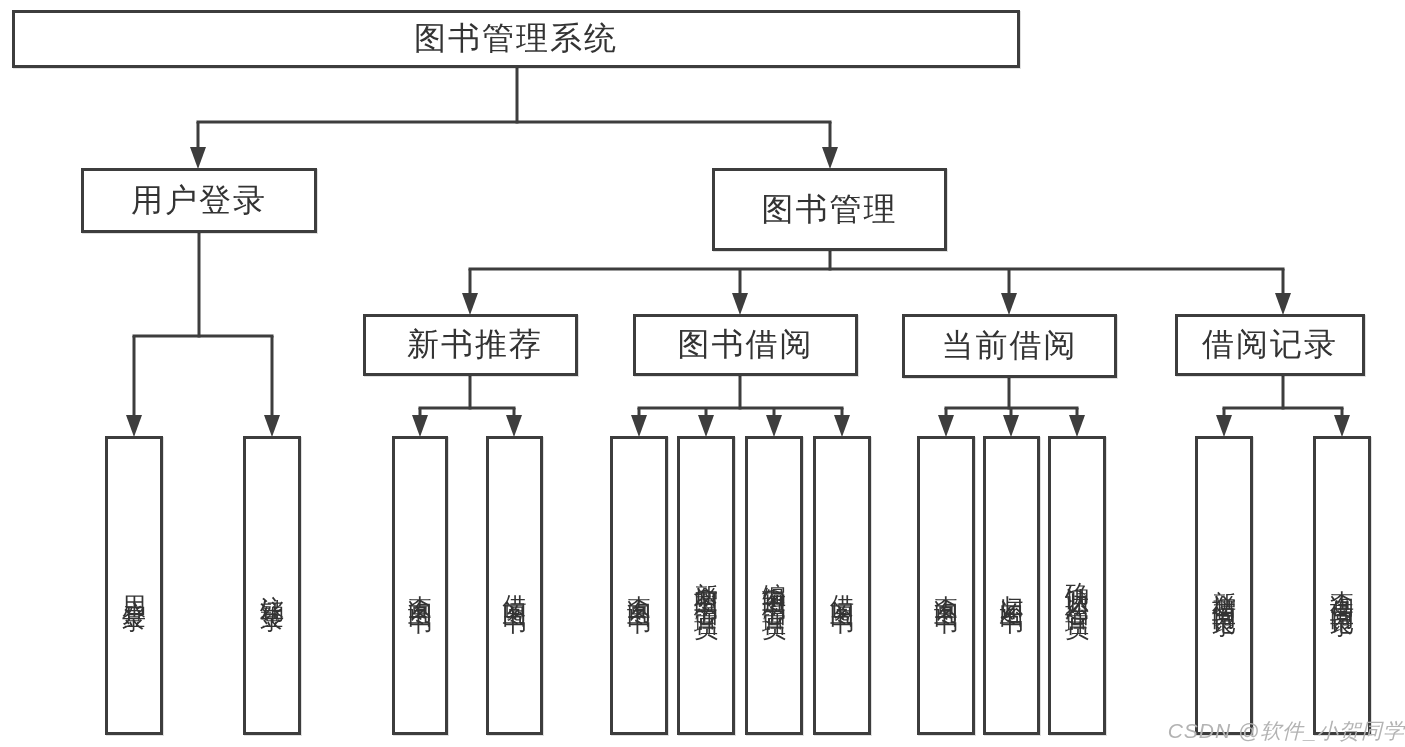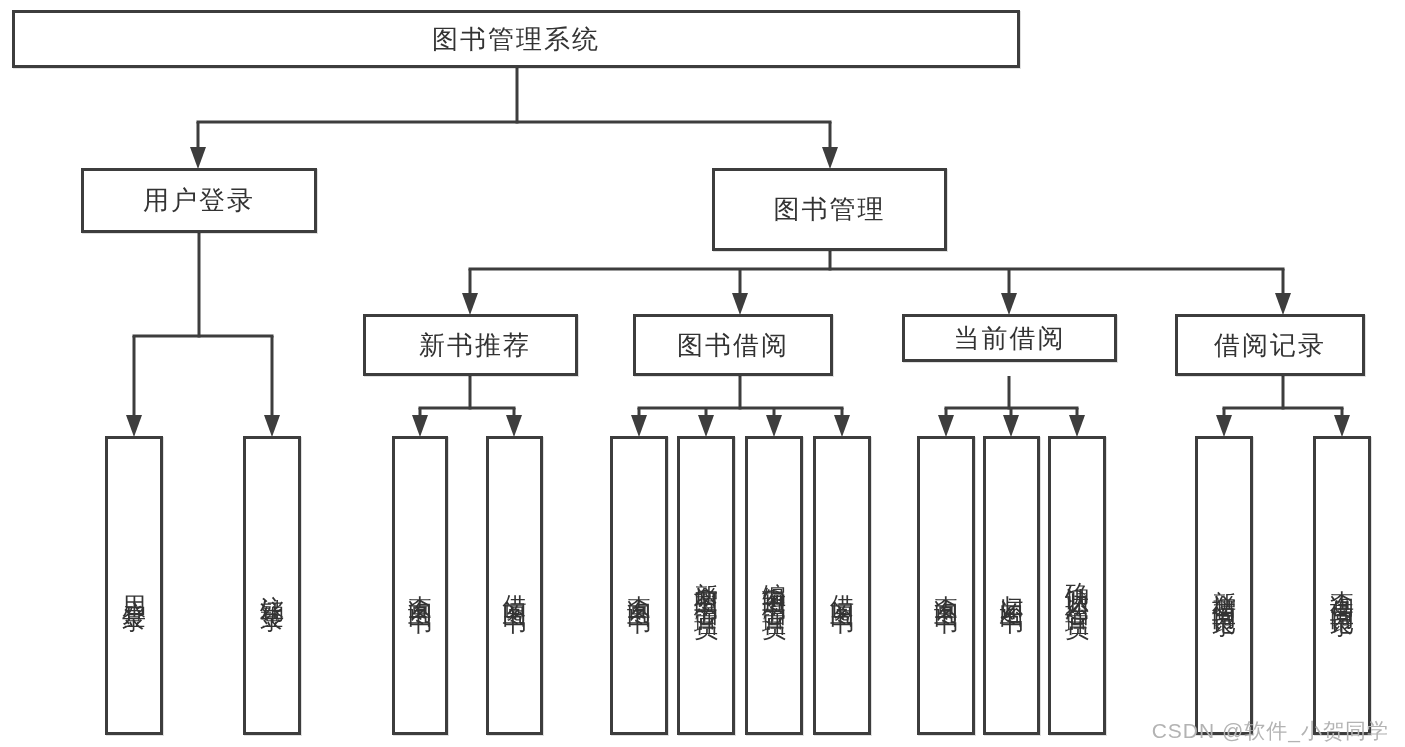--- a/index.html
+++ b/index.html
@@ -25,42 +25,43 @@
   svg.wires polygon { fill: var(--line); }
   .node {
     position: absolute;
     z-index: 2;
     background: var(--background);
     border: 3px solid var(--node_border);
     display: flex;
     align-items: center;
     justify-content: center;
     text-align: center;
-    font-size: 26px;
+    font-size: 32px;
     letter-spacing: 2px;
     color: var(--text);
     box-shadow: 1px 1px 0 rgba(0,0,0,0.12);
   }
   .leaf { font-size: 24px; }
   .leaf .vtext {
     writing-mode: vertical-lr;
     text-orientation: mixed;
     letter-spacing: 5px;
     line-height: 1;
     max-height: 288px;
   }
   .watermark {
     position: absolute;
     z-index: 3;
-    right: 16px;
+    right: 0;
     top: 717px;
     font-size: 21px;
     letter-spacing: 1px;
     color: var(--watermark);
     white-space: nowrap;
+    font-style: italic;
   }
 </style>
 </head>
 <body>
 
 <div class="stage">
 
   <svg class="wires" width="1405" height="747" viewBox="0 0 1405 747" aria-hidden="true">
 
     <line x1="517" y1="68" x2="517" y2="123.5"></line>
@@ -122,22 +123,22 @@
     <line x1="1342" y1="408" x2="1342" y2="418"></line>
     <polygon points="1334,415 1350,415 1342,437"></polygon>
   </svg>
 
   <div class="node" style="left:12px; top:10px; width:1008px; height:58px;">图书管理系统</div>
 
   <div class="node" style="left:81px; top:168px; width:236px; height:65px;">用户登录</div>
   <div class="node" style="left:712px; top:168px; width:235px; height:83px;">图书管理</div>
 
   <div class="node" style="left:363px; top:314px; width:215px; height:62px;padding-left:9px;">新书推荐</div>
-  <div class="node" style="left:633px; top:314px; width:200px; height:62px;">图书借阅</div>
-  <div class="node" style="left:902px; top:314px; width:215px; height:48px;">当前借阅</div>
+  <div class="node" style="left:633px; top:314px; width:225px; height:62px;">图书借阅</div>
+  <div class="node" style="left:902px; top:314px; width:215px; height:64px;">当前借阅</div>
   <div class="node" style="left:1175px; top:314px; width:190px; height:62px;">借阅记录</div>
 
   <div class="node leaf" style="left:105px; top:436px; width:58px; height:299px;">
     <span class="vtext">用户登录</span>
   </div>
   <div class="node leaf" style="left:243px; top:436px; width:58px; height:299px;">
     <span class="vtext">注销登录</span>
   </div>
 
   <div class="node leaf" style="left:392px; top:436px; width:56px; height:299px;">

